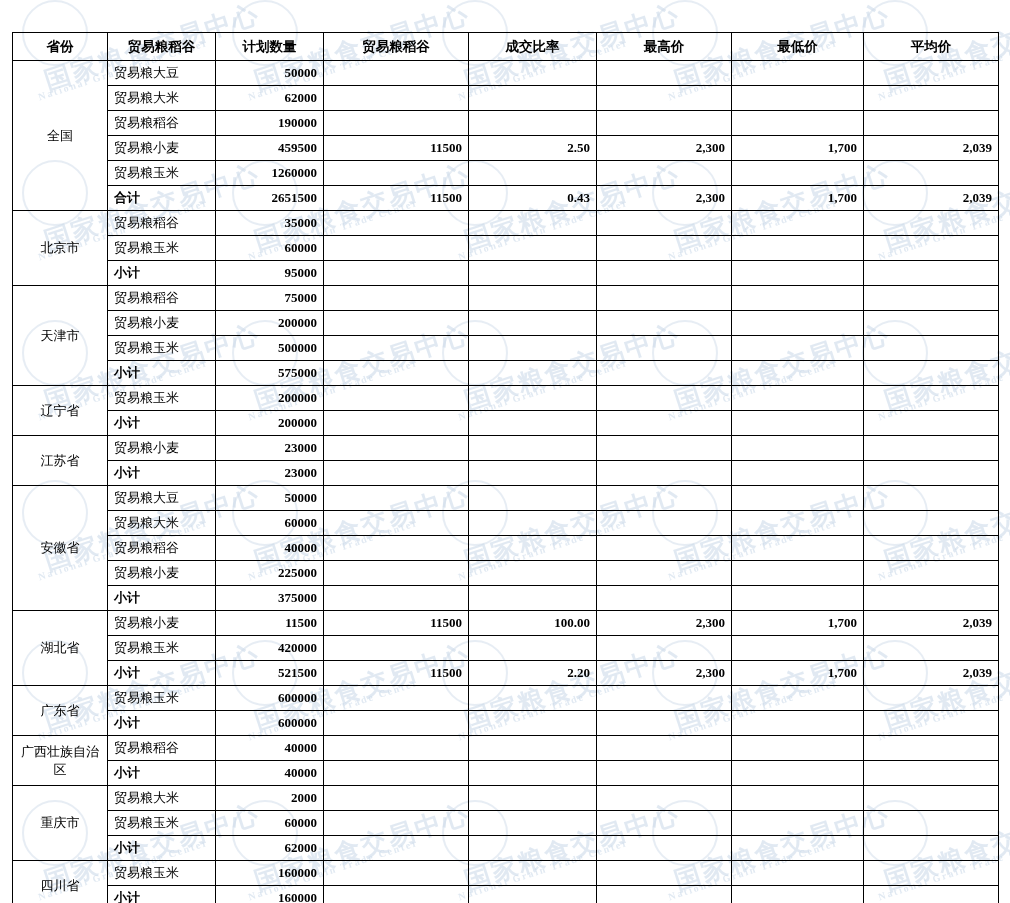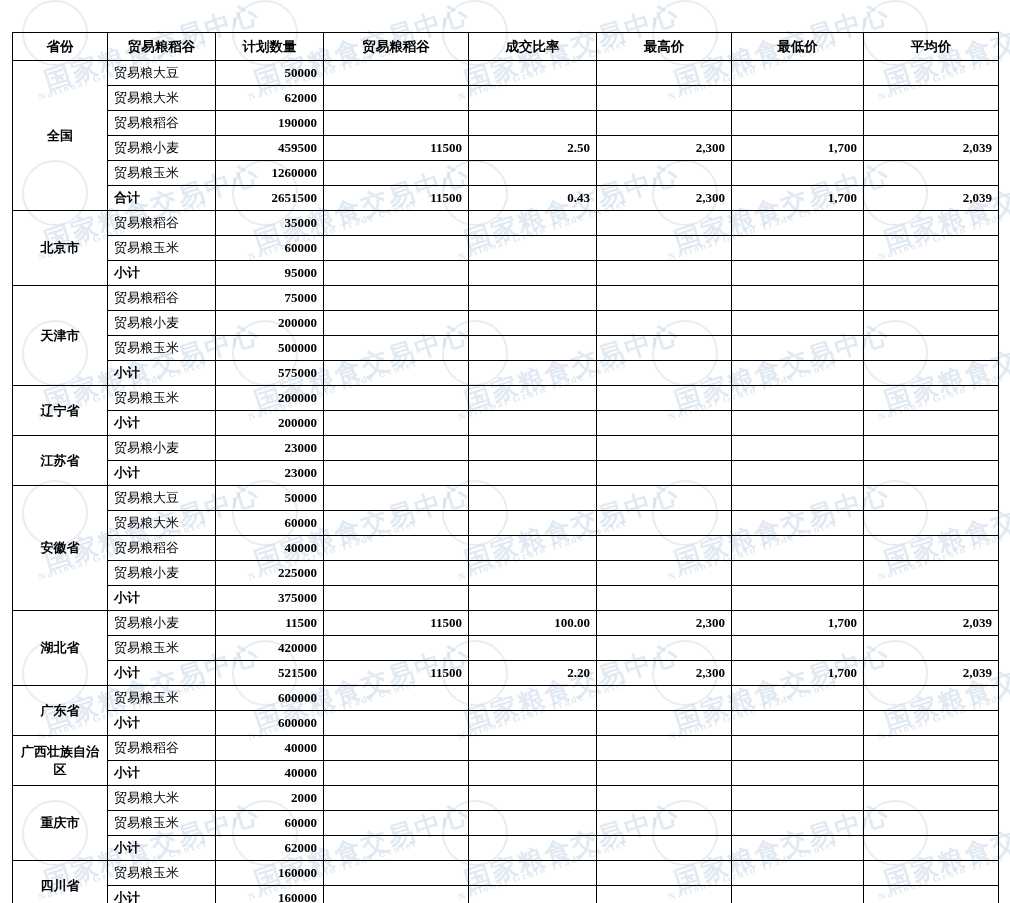--- a/index.html
+++ b/index.html
@@ -81,21 +81,21 @@
     background: transparent;
   }
   table.grain th {
     text-align: center;
     font-weight: bold;
     font-size: 13.5px;
     height: 28px;
   }
   td.prov {
     text-align: center;
-    font-weight: bold;
+    font-weight: normal;
     font-size: 13.5px;
   }
   td.kind {
     text-align: left;
     font-size: 13px;
   }
   td.kind.sub {
     font-weight: bold;
   }
   td.num {

